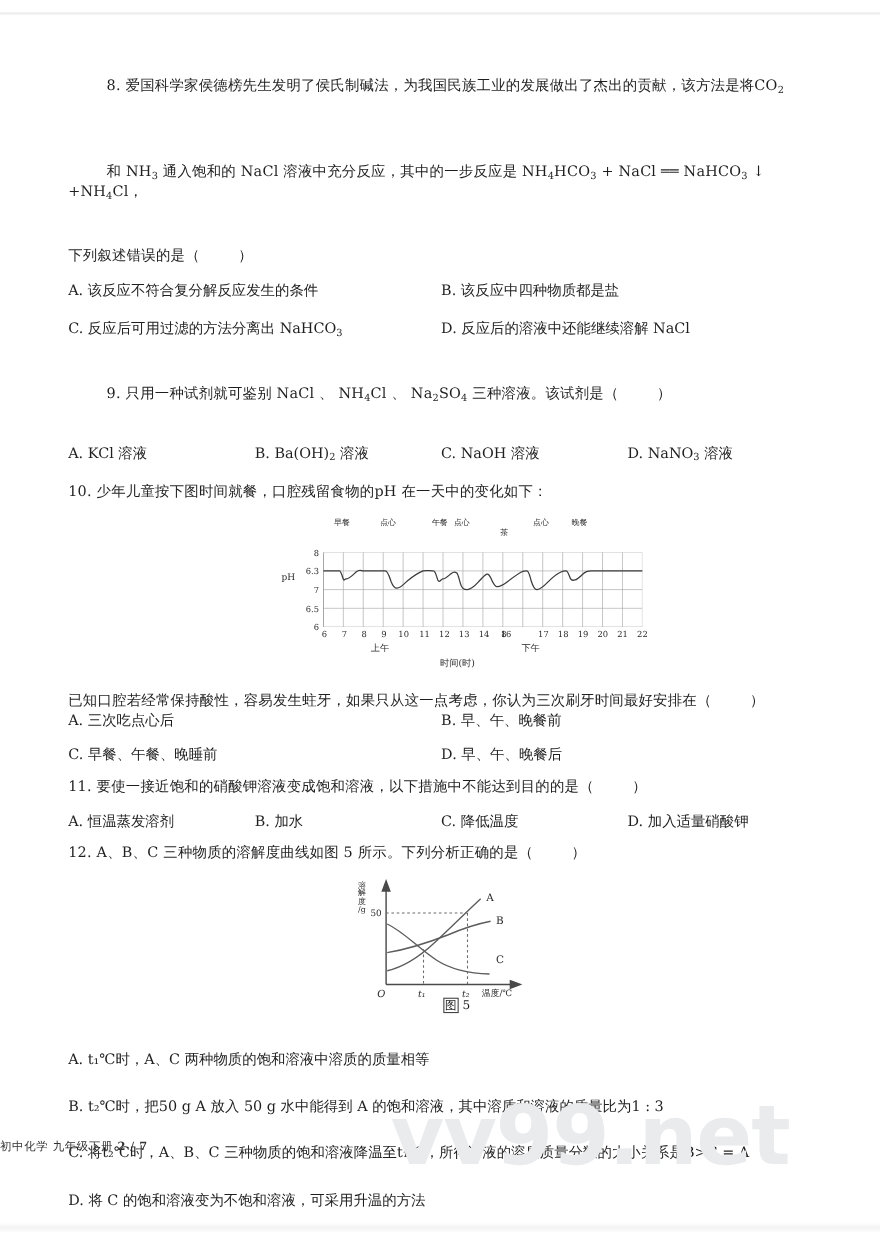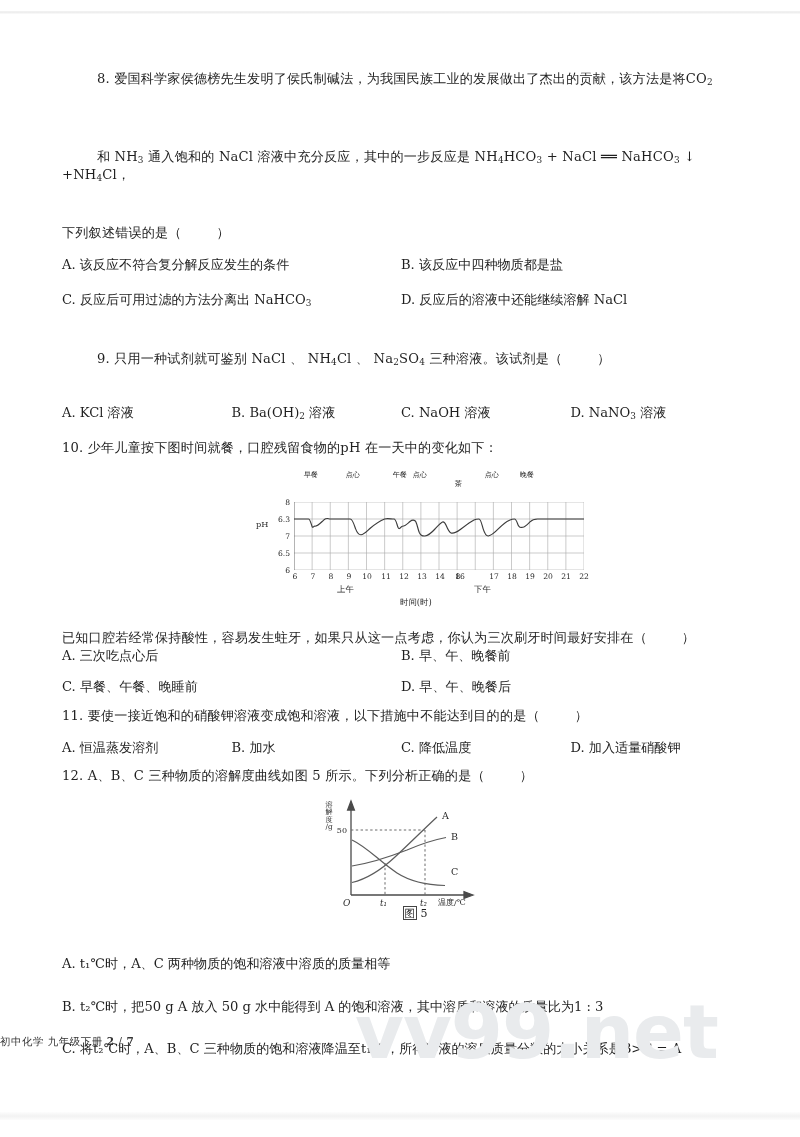--- a/index.html
+++ b/index.html
@@ -410,20 +410,21 @@
 
         <div class="sol-caption">
           <span class="boxed">图</span>
           <span>5</span>
         </div>
       </div>
 
       <div class="full-opt">A. t₁℃时，A、C 两种物质的饱和溶液中溶质的质量相等</div>
       <div class="full-opt">B. t₂℃时，把50 g A 放入 50 g 水中能得到 A 的饱和溶液，其中溶质和溶液的质量比为1 : 3</div>
       <div class="full-opt">C. 将t₂℃时，A、B、C 三种物质的饱和溶液降温至t₁℃，所得溶液的溶质质量分数的大小关系是B&gt;C = A</div>
+      <div class="full-opt">D. 将 C 的饱和溶液变为不饱和溶液，可采用升温的方法</div>
     </div>
 
   </div>
 
   <div class="watermark">vv99.net</div>
 
   <div class="footer">
     <span>初中化学  九年级下册</span>
     <span class="pg">2</span>
     <span>/</span>

